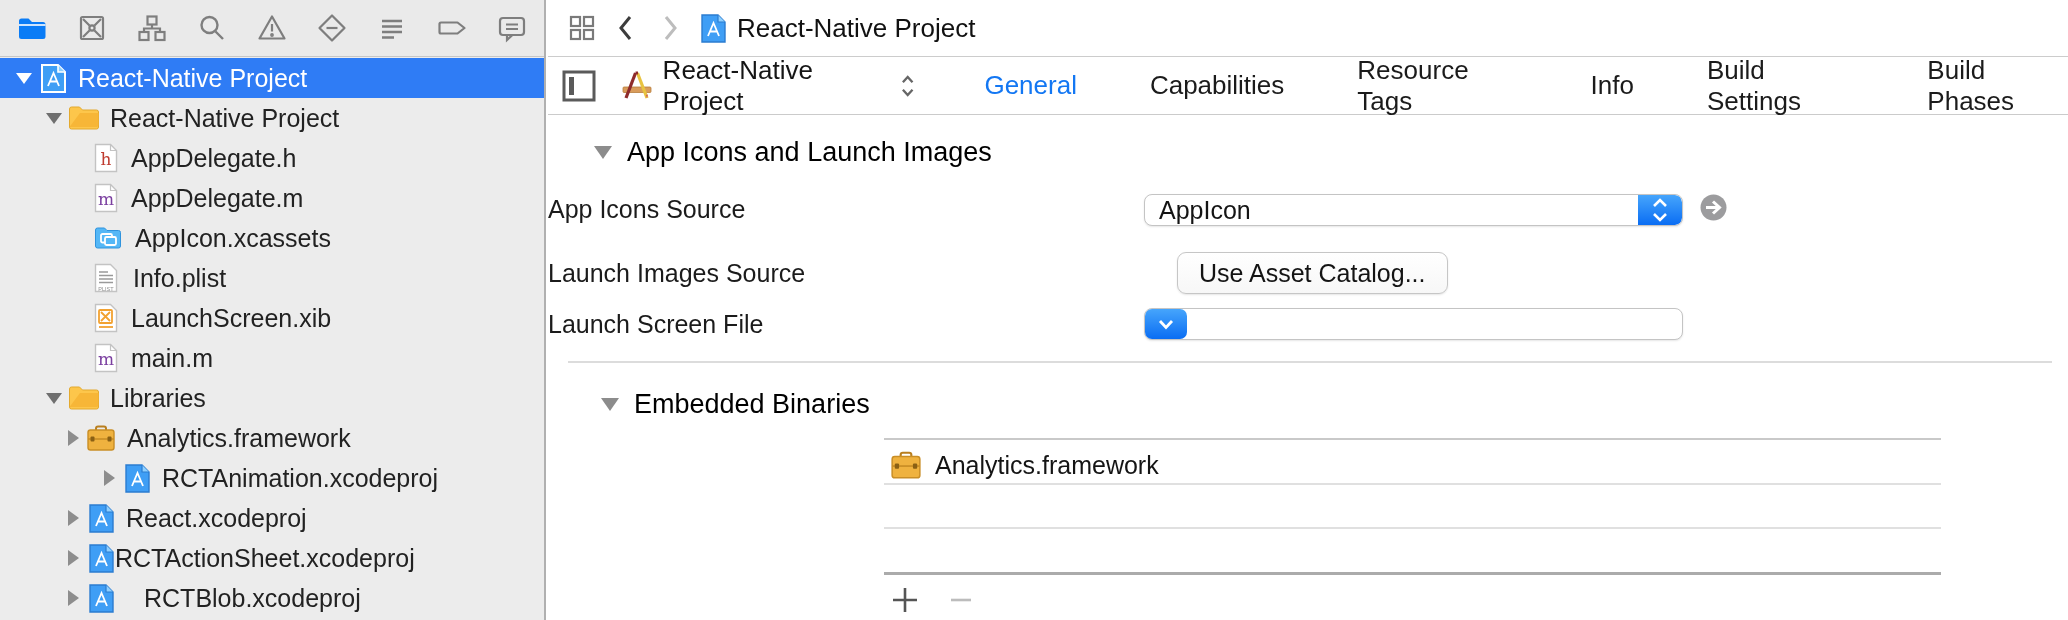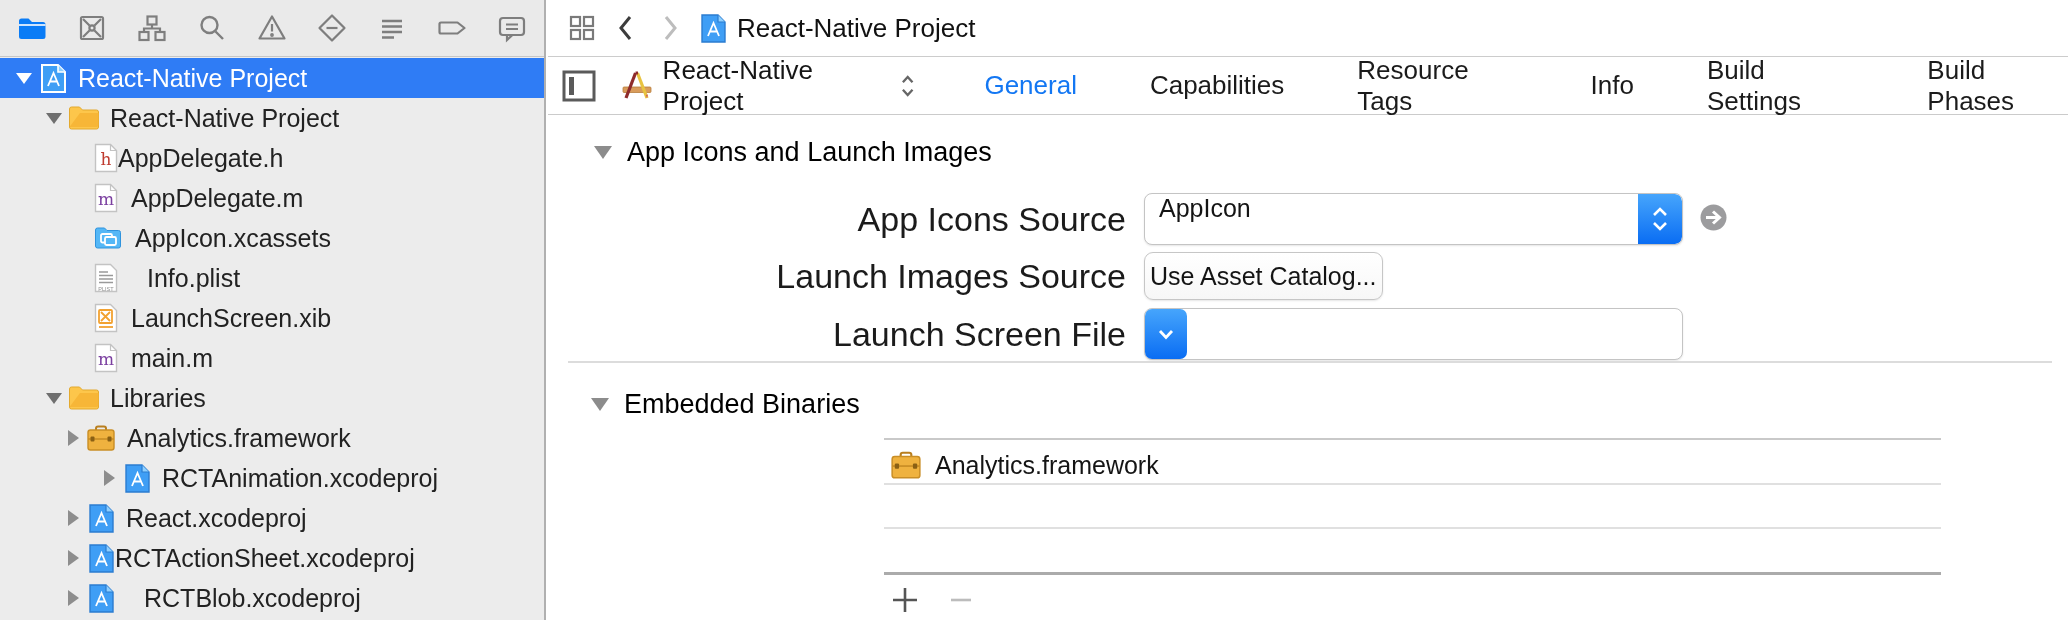--- a/index.html
+++ b/index.html
@@ -35,33 +35,33 @@
   .tab { font-size:26px; color:#1b1b1b; }
   .tab.active { color:#1377f3; }
 
   .content { position:absolute; top:115px; left:0; right:0; bottom:0; }
   .sec-head { position:absolute; display:flex; align-items:center; }
   .sec-tri { width:0; height:0; border-left:9px solid transparent; border-right:9px solid transparent;
     border-top:13px solid #8c8c8c; margin-right:15px; }
   .sec-title { font-size:27px; font-weight:normal; color:#000; }
 
   .form-row { position:absolute; left:0; display:flex; align-items:center; }
-  .f-label { width:578px; text-align:right; font-size:34px; color:#1b1b1b; flex:none; }
+  .f-label { width:578px; text-align:left; font-size:25px; color:#1b1b1b; flex:none; }
   .f-ctrl { margin-left:18px; display:flex; align-items:center; }
-  .popup { width:539px; height:52px; background:#fff; border:1px solid #c4c4c4; border-radius:8px;
-    box-shadow:0 1px 2px rgba(0,0,0,0.10); display:flex; align-items:flex-start; overflow:hidden; }
+  .popup { width:539px; height:32px; background:#fff; border:1px solid #c4c4c4; border-radius:8px;
+    box-shadow:0 1px 2px rgba(0,0,0,0.10); display:flex; align-items:flex-end; overflow:hidden; }
   .popup .pv { flex:1; font-size:25px; color:#141414; padding-left:14px; }
   .cap { height:100%; background:linear-gradient(#46a5fc,#0a6df3); display:flex; flex-direction:column;
     align-items:center; justify-content:center; border-radius:0 7px 7px 0; }
   .cap.updown { width:44px; gap:4px; }
   .cap.down { width:42px; }
   .go-btn { margin-left:16px; }
-  .push-btn { height:48px; background:linear-gradient(#ffffff,#f7f7f7); border:1px solid #c6c6c6;
+  .push-btn { height:42px; background:linear-gradient(#ffffff,#f7f7f7); border:1px solid #c6c6c6;
     border-radius:9px; box-shadow:0 1px 2px rgba(0,0,0,0.10); font-size:25px; color:#141414;
-    padding:0 5px; display:flex; align-items:center; }
+    padding:0 21px; display:flex; align-items:center;margin-left:33px; }
 
   .hsep { position:absolute; height:2px; background:#dcdcdc; }
   .tline { position:absolute; background:#e0e0e0; height:2px; }
   .tline.top { background:#c9c9c9; }
   .tline.bottom { background:#ababab; height:3px; }
   .bin-row { position:absolute; display:flex; align-items:center; font-size:25px; color:#141414; }
   .bin-row .ticon { margin-right:13px; }
   .pm { position:absolute; display:flex; align-items:center; gap:22px; }
   .pm .pm-btn { width:34px; height:34px; display:flex; align-items:center; justify-content:center; }
 </style>
@@ -157,21 +157,21 @@
       </div>
 
       <div class="trow" style="padding-left:94px">
         <span class="ticon">
           <svg width="24" height="30" viewBox="0 0 24 30">
               <path d="M1.5 1.5 h15 l6 6 v21 h-21 z" fill="#ffffff" stroke="#c3c3c3" stroke-width="1.4"></path>
               <path d="M16.5 1.5 v6 h6" fill="none" stroke="#c3c3c3" stroke-width="1.2"></path>
               <text x="12" y="22" text-anchor="middle" font-family="DejaVu Serif, serif" font-size="17" fill="#bf3b2f">h</text>
             </svg>
         </span>
-        <span style="margin-left:0">AppDelegate.h</span>
+        <span style="margin-left:13px">AppDelegate.h</span>
       </div>
 
       <div class="trow" style="padding-left:94px">
         <span class="ticon">
           <svg width="24" height="30" viewBox="0 0 24 30">
               <path d="M1.5 1.5 h15 l6 6 v21 h-21 z" fill="#ffffff" stroke="#c3c3c3" stroke-width="1.4"></path>
               <path d="M16.5 1.5 v6 h6" fill="none" stroke="#c3c3c3" stroke-width="1.2"></path>
               <text x="12" y="22" text-anchor="middle" font-family="DejaVu Serif, serif" font-size="17" fill="#7b3fa0">m</text>
             </svg>
         </span>
@@ -190,21 +190,21 @@
       </div>
 
       <div class="trow" style="padding-left:94px">
         <span class="ticon">
           <svg width="24" height="30" viewBox="0 0 24 30">
               <path d="M1.5 1.5 h15 l6 6 v21 h-21 z" fill="#ffffff" stroke="#c3c3c3" stroke-width="1.4"></path>
               <path d="M5 9 h9 M5 12.5 h14 M5 16 h14 M5 19.5 h14" stroke="#9a9a9a" stroke-width="1.6"></path>
               <text x="12" y="27.5" text-anchor="middle" font-family="Liberation Sans, sans-serif" font-size="5.5" fill="#8f8f8f">PLIST</text>
             </svg>
         </span>
-        <span style="margin-left:29px">Info.plist</span>
+        <span style="margin-left:15px">Info.plist</span>
       </div>
 
       <div class="trow" style="padding-left:94px">
         <span class="ticon">
           <svg width="24" height="30" viewBox="0 0 24 30">
               <path d="M1.5 1.5 h15 l6 6 v21 h-21 z" fill="#ffffff" stroke="#c3c3c3" stroke-width="1.4"></path>
               <rect x="5" y="7" width="13" height="13" rx="1" fill="none" stroke="#f2a231" stroke-width="1.8"></rect>
               <path d="M7 9 L16 18 M16 9 L7 18" stroke="#f2a231" stroke-width="1.8"></path>
               <path d="M5 24 h14" stroke="#f2a231" stroke-width="1.8"></path>
             </svg>
@@ -404,21 +404,21 @@
               <svg width="20" height="12" viewBox="0 0 20 12" fill="none" stroke="#fff" stroke-width="2.8">
                   <path d="M4 3 L10 9.5 L16 3"></path>
                 </svg>
             </span>
           </span>
         </span>
       </div>
 
       <div class="hsep" style="left:20px; top:246px; width:1484px"></div>
 
-      <div class="sec-head" style="left:43px; top:274px">
+      <div class="sec-head" style="left:53px; top:274px">
         <span class="sec-tri"></span>
         <span class="sec-title">Embedded Binaries</span>
       </div>
 
       <div class="tline top" style="left:336px; top:323px; width:1057px"></div>
       <div class="bin-row" style="left:342px; top:330px; height:40px">
         <span class="ticon">
           <svg width="32" height="30" viewBox="0 0 30 28">
               <path d="M10 6 v-1.5 a2 2 0 0 1 2 -2 h6 a2 2 0 0 1 2 2 V6" fill="none" stroke="#b97f1f" stroke-width="2"></path>
               <rect x="2" y="6" width="26" height="20" rx="2.5" fill="#efb23f" stroke="#c98e26" stroke-width="1.4"></rect>

